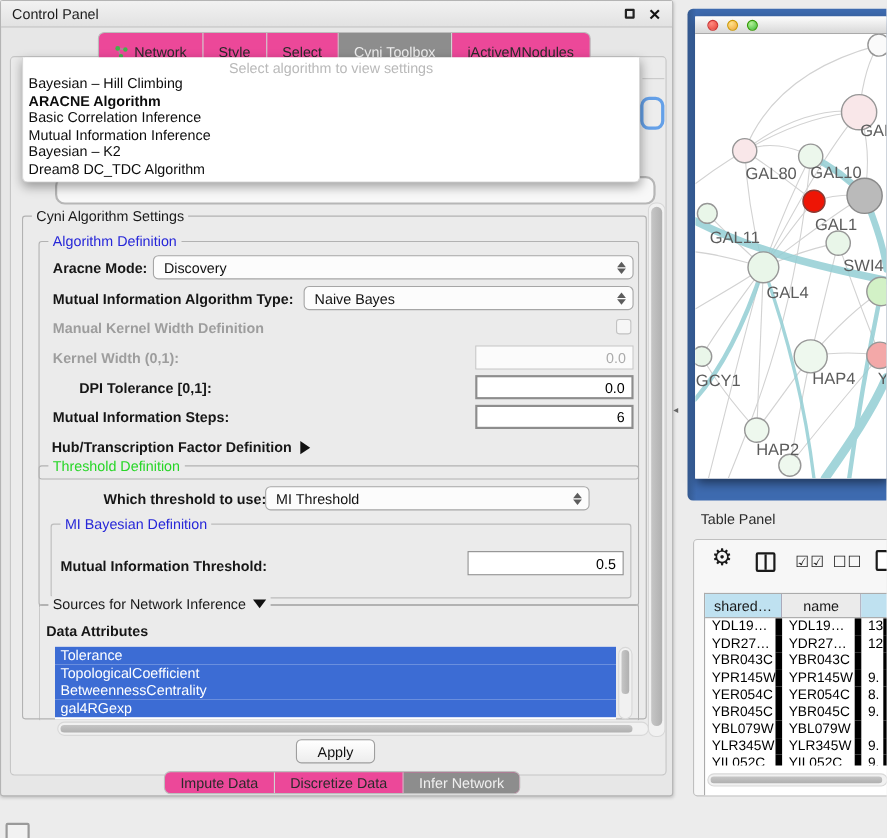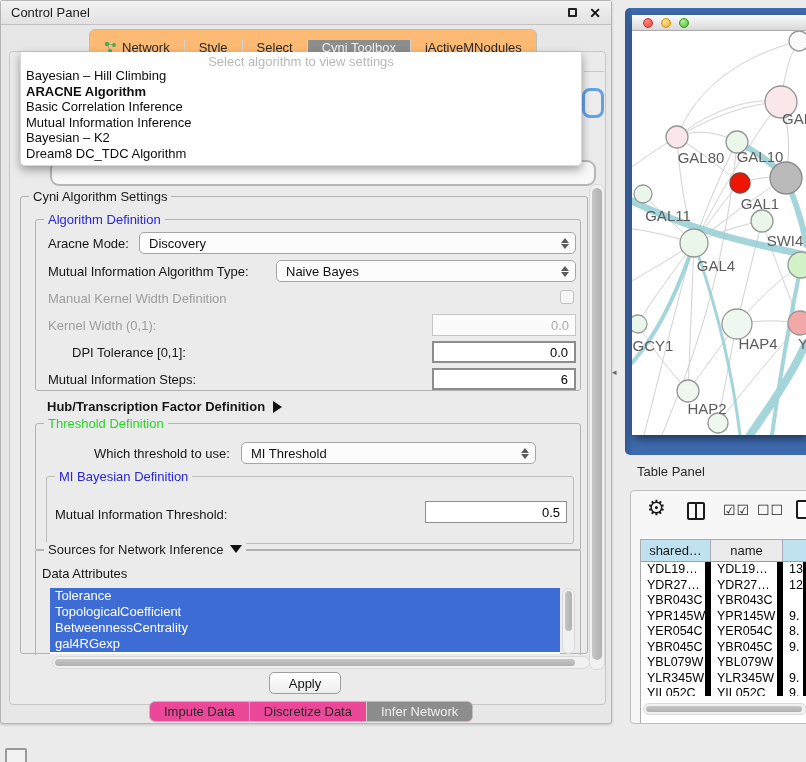--- a/index.html
+++ b/index.html
@@ -12,21 +12,21 @@
   .cp-titlebar { position:absolute; left:0; top:0; width:100%; height:24px;
     background:linear-gradient(#f2f2f2,#e2e2e2); border-bottom:1px solid #c2c2c2;
     display:flex; align-items:center; padding:0 10px; }
   .cp-title { font-size:13px; color:#1c1c1c; }
   .cp-title-buttons { margin-left:auto; display:flex; align-items:center; gap:12px; }
   .float-icon { width:9px; height:9px; border:2px solid #222; border-radius:1px; }
   .close-icon { font-size:14px; font-weight:bold; color:#111; line-height:1; }
 
   
   .toptabs { position:absolute; left:88px; top:28px; height:36px; display:flex;
-    border:1px solid #bdbdbd; border-radius:6px; overflow:hidden; background:#fdba74; z-index:20;align-items:center; }
+    border:1px solid #bdbdbd; border-radius:6px; overflow:hidden; background:#ec4899; z-index:20; }
   .tab { display:flex; align-items:center; justify-content:center; gap:5px; padding:0 14px;
     border-right:1px solid #d2d2d2; color:#2a2a2a; font-size:13px; }
   .tab:last-child { border-right:none; }
   .tab.selected { background:#8d8d8d; color:#efefef; }
   .bottomtabs { position:absolute; left:148px; top:700px; height:21px; display:flex;
     border:1px solid #bdbdbd; border-radius:6px; overflow:hidden; background:#ec4899; z-index:20; }
 
   
   .cp-pane { position:absolute; left:8px; top:50px; width:597px; height:654px;
     background:#ebebeb; border:1px solid #c6c6c6; border-radius:4px; }
@@ -45,21 +45,21 @@
   .algo-placeholder { text-align:center; color:#b9b9b9; font-size:13px; padding-top:2px; height:16px; }
   .algo-item { padding:0 0 0 5px; line-height:15.5px; font-size:13px; color:#0d0d0d; white-space:nowrap; }
   .algo-item.bold { font-weight:bold; }
 
   
   .group { position:absolute; border:1px solid #b2b2b2; border-radius:3px; }
   .legend { position:absolute; top:-8px; left:8px; background:#ebebeb; padding:0 4px;
     font-size:13px; white-space:nowrap; }
   .legend.blue { color:#2626d8; }
   .legend.green { color:#27d627; }
-  .lbl { position:absolute; font-weight:normal; font-size:13px; color:#161616; white-space:nowrap; }
+  .lbl { position:absolute; font-weight:bold; font-size:13px; color:#161616; white-space:nowrap; }
   .lbl.disabled { color:#9d9d9d; }
 
   .combo { position:absolute; height:22px; background:#fcfcfc; border:1px solid #a6a6a6;
     border-radius:5px; display:flex; align-items:center; padding-left:9px; font-size:13px; color:#111; }
   .combo .spinner { margin-left:auto; margin-right:6px; display:flex; flex-direction:column; gap:1px; }
   .combo .spinner i { display:block; width:0; height:0; border-left:4px solid transparent; border-right:4px solid transparent; }
   .combo .spinner i.up { border-bottom:5px solid #5c5c5c; }
   .combo .spinner i.dn { border-top:5px solid #5c5c5c; }
 
   .field { position:absolute; height:22px; border:2px solid #8d8d8d; background:#ffffff;
@@ -175,21 +175,21 @@
       <div class="algo-item bold">ARACNE Algorithm</div>
       <div class="algo-item">Basic Correlation Inference</div>
       <div class="algo-item">Mutual Information Inference</div>
       <div class="algo-item">Bayesian – K2</div>
       <div class="algo-item">Dream8 DC_TDC Algorithm</div>
     </div>
 
     <div class="group" style="left:10px; top:144px; width:568px; height:458px;">
       <span class="legend">Cyni Algorithm Settings</span>
 
-      <div class="group" style="left:14px; top:22px; width:546px; height:172px;">
+      <div class="group" style="left:14px; top:22px; width:546px; height:217px;">
         <span class="legend blue">Algorithm Definition</span>
 
         <span class="lbl" style="left:12px; top:16px;">Aracne Mode:</span>
         <div class="combo" style="left:103px; top:12px; width:437px;">
           <span>Discovery</span>
           <span class="spinner">
               <i class="up"></i>
               <i class="dn"></i>
             </span>
         </div>

